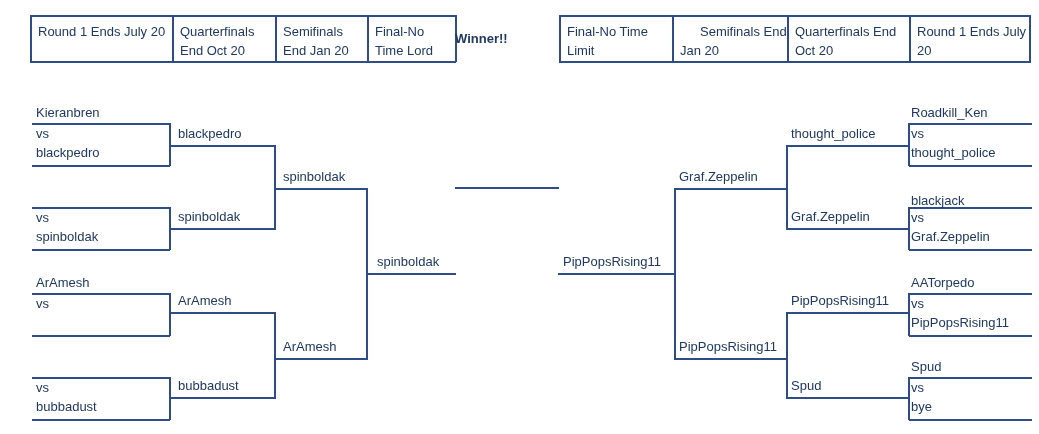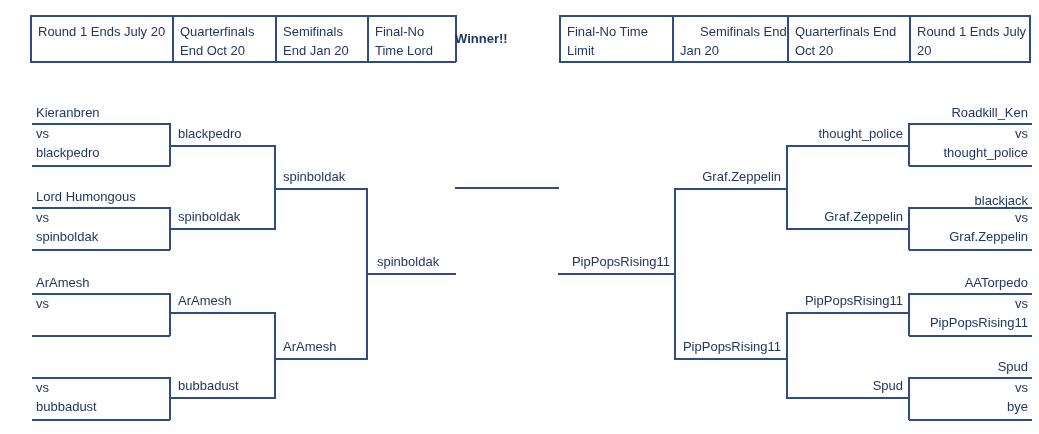--- a/index.html
+++ b/index.html
@@ -7,21 +7,21 @@
   #screen {
     position:relative; width:1039px; height:434px;
     background:var(--background); overflow:hidden;
     font-family:"Liberation Sans", sans-serif;
     margin-left:12px;
   }
   .t {
     position:absolute; font-size:13px; line-height:15px;
     color:var(--text); white-space:nowrap;
   }
-  .r { text-align:right; }
+  .r { }
   .c { text-align:left; }
   .b { font-weight:bold; }
   .hl, .vl { position:absolute; background:var(--line); }
   .hl { height:1.5px; }
   .vl { width:1.5px; }
 </style>
 </head>
 <body>
 
 <div id="screen">
@@ -65,21 +65,20 @@
   <div class="hl" style="left:20px;top:123px;width:138px"></div>
   <div class="hl" style="left:20px;top:165px;width:138px"></div>
   <div class="vl" style="left:157px;top:123px;height:43px"></div>
   <div class="t" style="left:24px;top:105px;width:130px">Kieranbren</div>
   <div class="t" style="left:24px;top:126px;width:130px">vs</div>
   <div class="t" style="left:24px;top:145px;width:130px">blackpedro</div>
 
   <div class="hl" style="left:20px;top:207px;width:138px"></div>
   <div class="hl" style="left:20px;top:249px;width:138px"></div>
   <div class="vl" style="left:157px;top:207px;height:43px"></div>
-  <div class="t" style="left:24px;top:189px;width:130px">Lord Humongous</div>
   <div class="t" style="left:24px;top:210px;width:130px">vs</div>
   <div class="t" style="left:24px;top:229px;width:130px">spinboldak</div>
 
   <div class="hl" style="left:20px;top:293px;width:138px"></div>
   <div class="hl" style="left:20px;top:335px;width:138px"></div>
   <div class="vl" style="left:157px;top:293px;height:43px"></div>
   <div class="t" style="left:24px;top:275px;width:130px">ArAmesh</div>
   <div class="t" style="left:24px;top:296px;width:130px">vs</div>
 
   <div class="hl" style="left:20px;top:377px;width:138px"></div>

